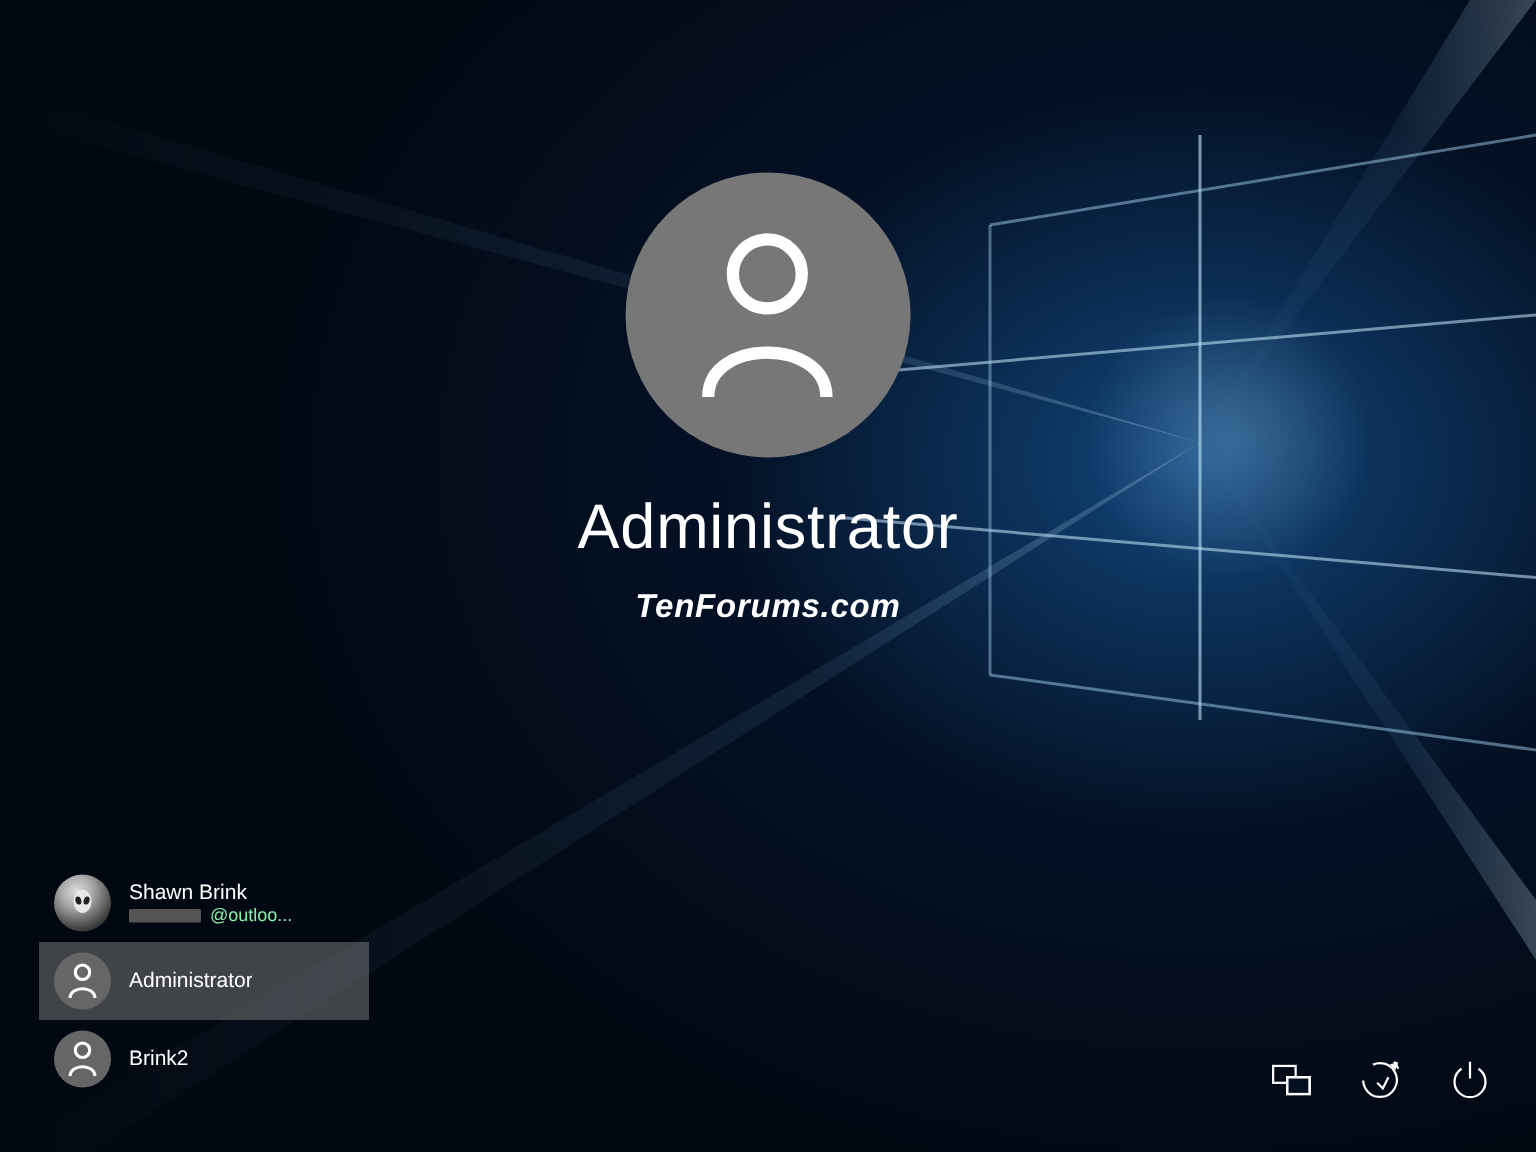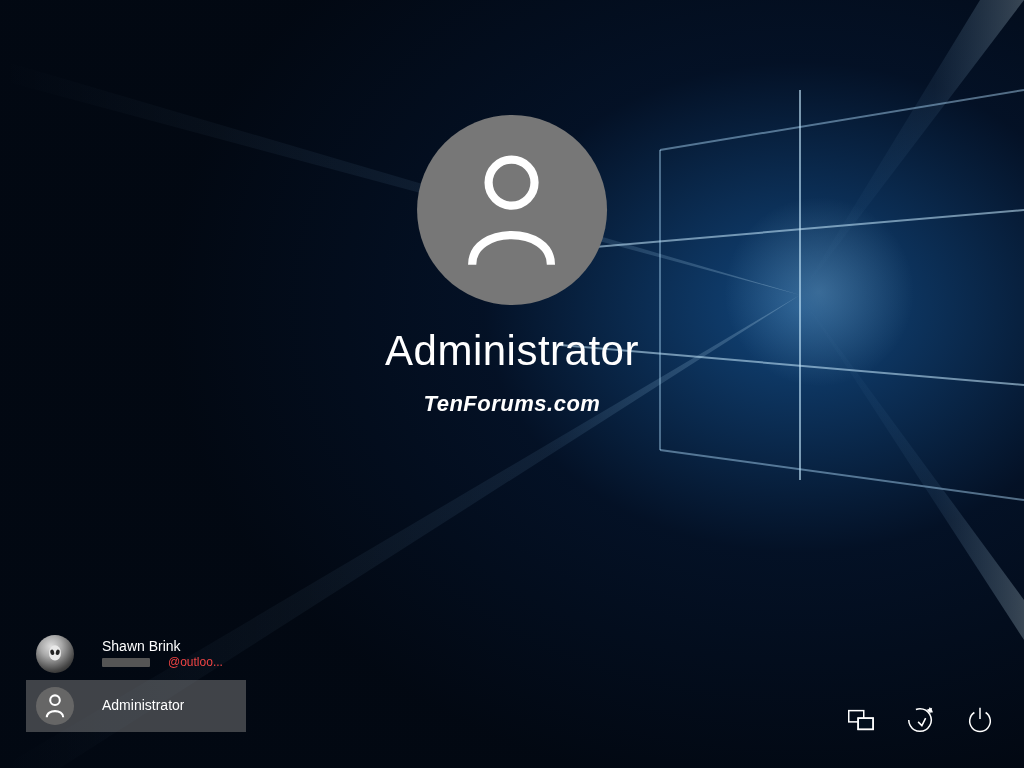--- a/index.html
+++ b/index.html
@@ -114,36 +114,36 @@
       overflow: hidden;
     }
     .avatar-small svg {
       width: 22px;
       height: 24px;
     }
     .avatar-small.custom {
       background: radial-gradient(circle at 40% 30%, #ddd 0%, #aaa 30%, #444 70%, #111 100%);
     }
     .user-text {
-      margin-left: 28px;
+      margin-left: 12px;
       display: flex;
       flex-direction: column;
       line-height: 1.25;
       overflow: hidden;
     }
     .user-text .name {
       font-size: 14px;
       white-space: nowrap;
     }
     .user-text .sub {
       font-size: 12px;
-      color: #ef4444;
-      display: flex;
-      align-items: center;
-      gap: 18px;
+      color: #86efac;
+      display: flex;
+      align-items: center;
+      gap: 6px;
     }
     .redact {
       display: inline-block;
       width: 48px;
       height: 9px;
       background: #555;
       border-radius: 1px;
     }
     
     .controls {
@@ -241,20 +241,31 @@
         <svg viewBox="0 0 64 70">
           <circle cx="32" cy="18" r="14" stroke="#fff" stroke-width="6" fill="none"></circle>
           <path d="M 8 68 C 8 44, 56 44, 56 68" stroke="#fff" stroke-width="6" fill="none"></path>
         </svg>
       </div>
       <div class="user-text">
         <span class="name">Administrator</span>
       </div>
     </div>
 
+    <div class="user-item">
+      <div class="avatar-small">
+        <svg viewBox="0 0 64 70">
+          <circle cx="32" cy="18" r="14" stroke="#fff" stroke-width="6" fill="none"></circle>
+          <path d="M 8 68 C 8 44, 56 44, 56 68" stroke="#fff" stroke-width="6" fill="none"></path>
+        </svg>
+      </div>
+      <div class="user-text">
+        <span class="name">Brink2</span>
+      </div>
+    </div>
 
   </div>
 
   <div class="controls">
     <div class="ctrl">
       <svg viewBox="0 0 32 32">
         <rect x="4" y="6" width="16" height="12"></rect>
         <rect x="14" y="14" width="16" height="12" fill="#02101f" stroke="#fff"></rect>
         <rect x="14" y="14" width="16" height="12"></rect>
       </svg>

